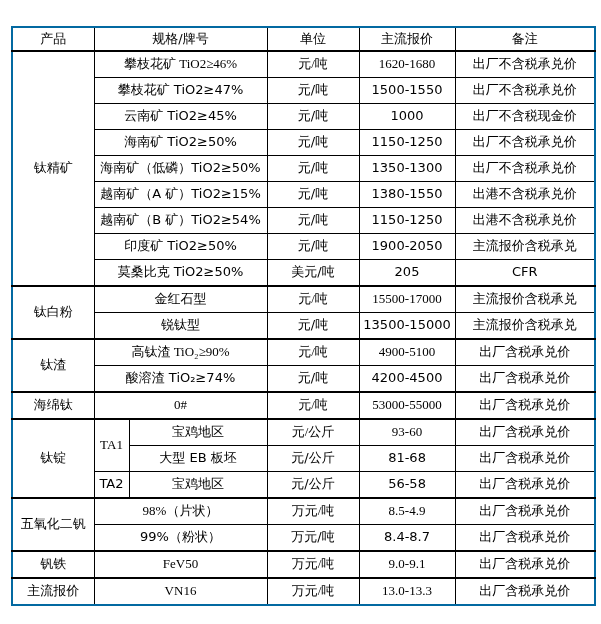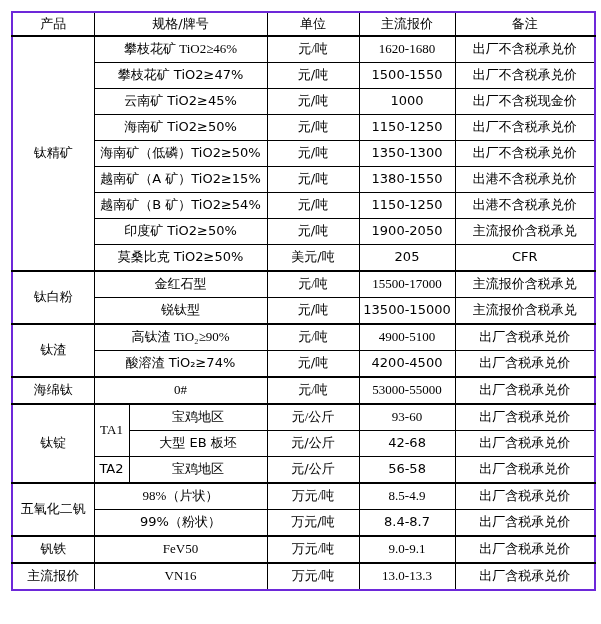--- a/index.html
+++ b/index.html
@@ -13,21 +13,22 @@
     font-family: "DejaVu Sans", sans-serif;
     color: #000000;
   }
   .page {
     padding: 11px 0 0 11px;
   }
   table.price-table {
     border-collapse: collapse;
     table-layout: fixed;
     width: 583px;
-    border: 2px solid #6d28d9;
+    border: 2px solid #0369a1;
+    margin-top: 15px;
   }
   table.price-table th,
   table.price-table td {
     border: 1px solid #000000;
     text-align: center;
     vertical-align: middle;
     font-size: 13px;
     font-weight: normal;
     padding: 0 2px;
     height: 25px;
@@ -165,21 +166,21 @@
           <td rowspan="3">钛锭</td>
           <td rowspan="2">TA1</td>
           <td>宝鸡地区</td>
           <td>元/公斤</td>
           <td>93-60</td>
           <td>出厂含税承兑价</td>
         </tr>
         <tr>
           <td>大型 EB 板坯</td>
           <td>元/公斤</td>
-          <td>42-68</td>
+          <td>81-68</td>
           <td>出厂含税承兑价</td>
         </tr>
         <tr>
           <td>TA2</td>
           <td>宝鸡地区</td>
           <td>元/公斤</td>
           <td>56-58</td>
           <td>出厂含税承兑价</td>
         </tr>
         <tr class="group-start">

